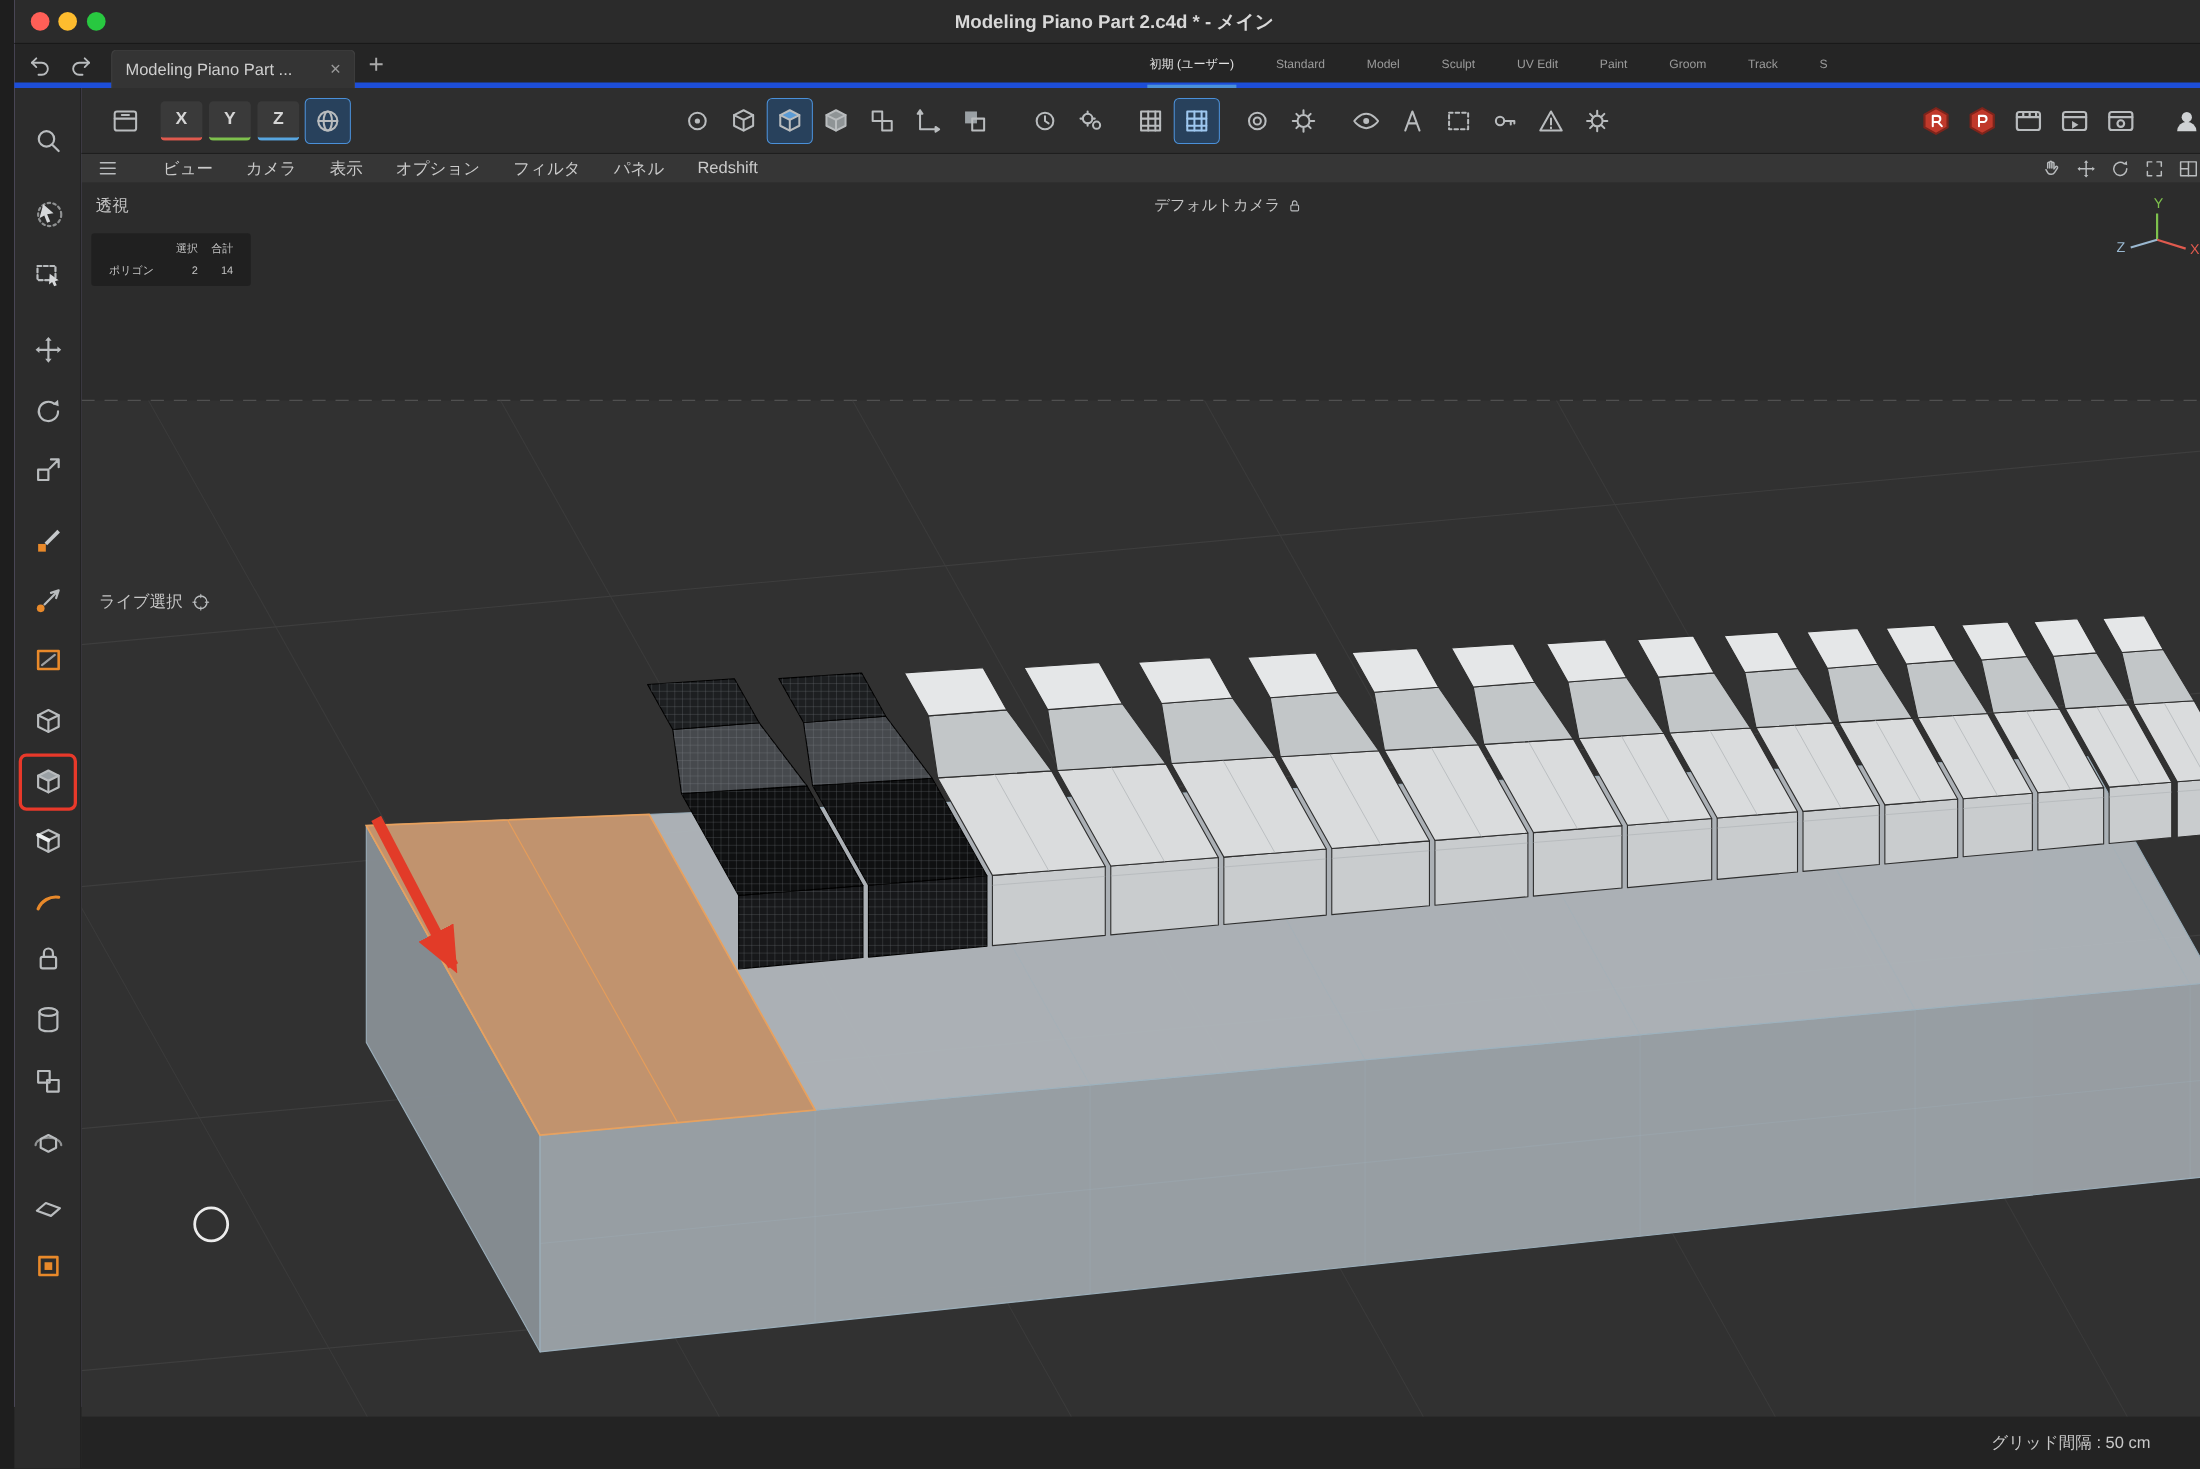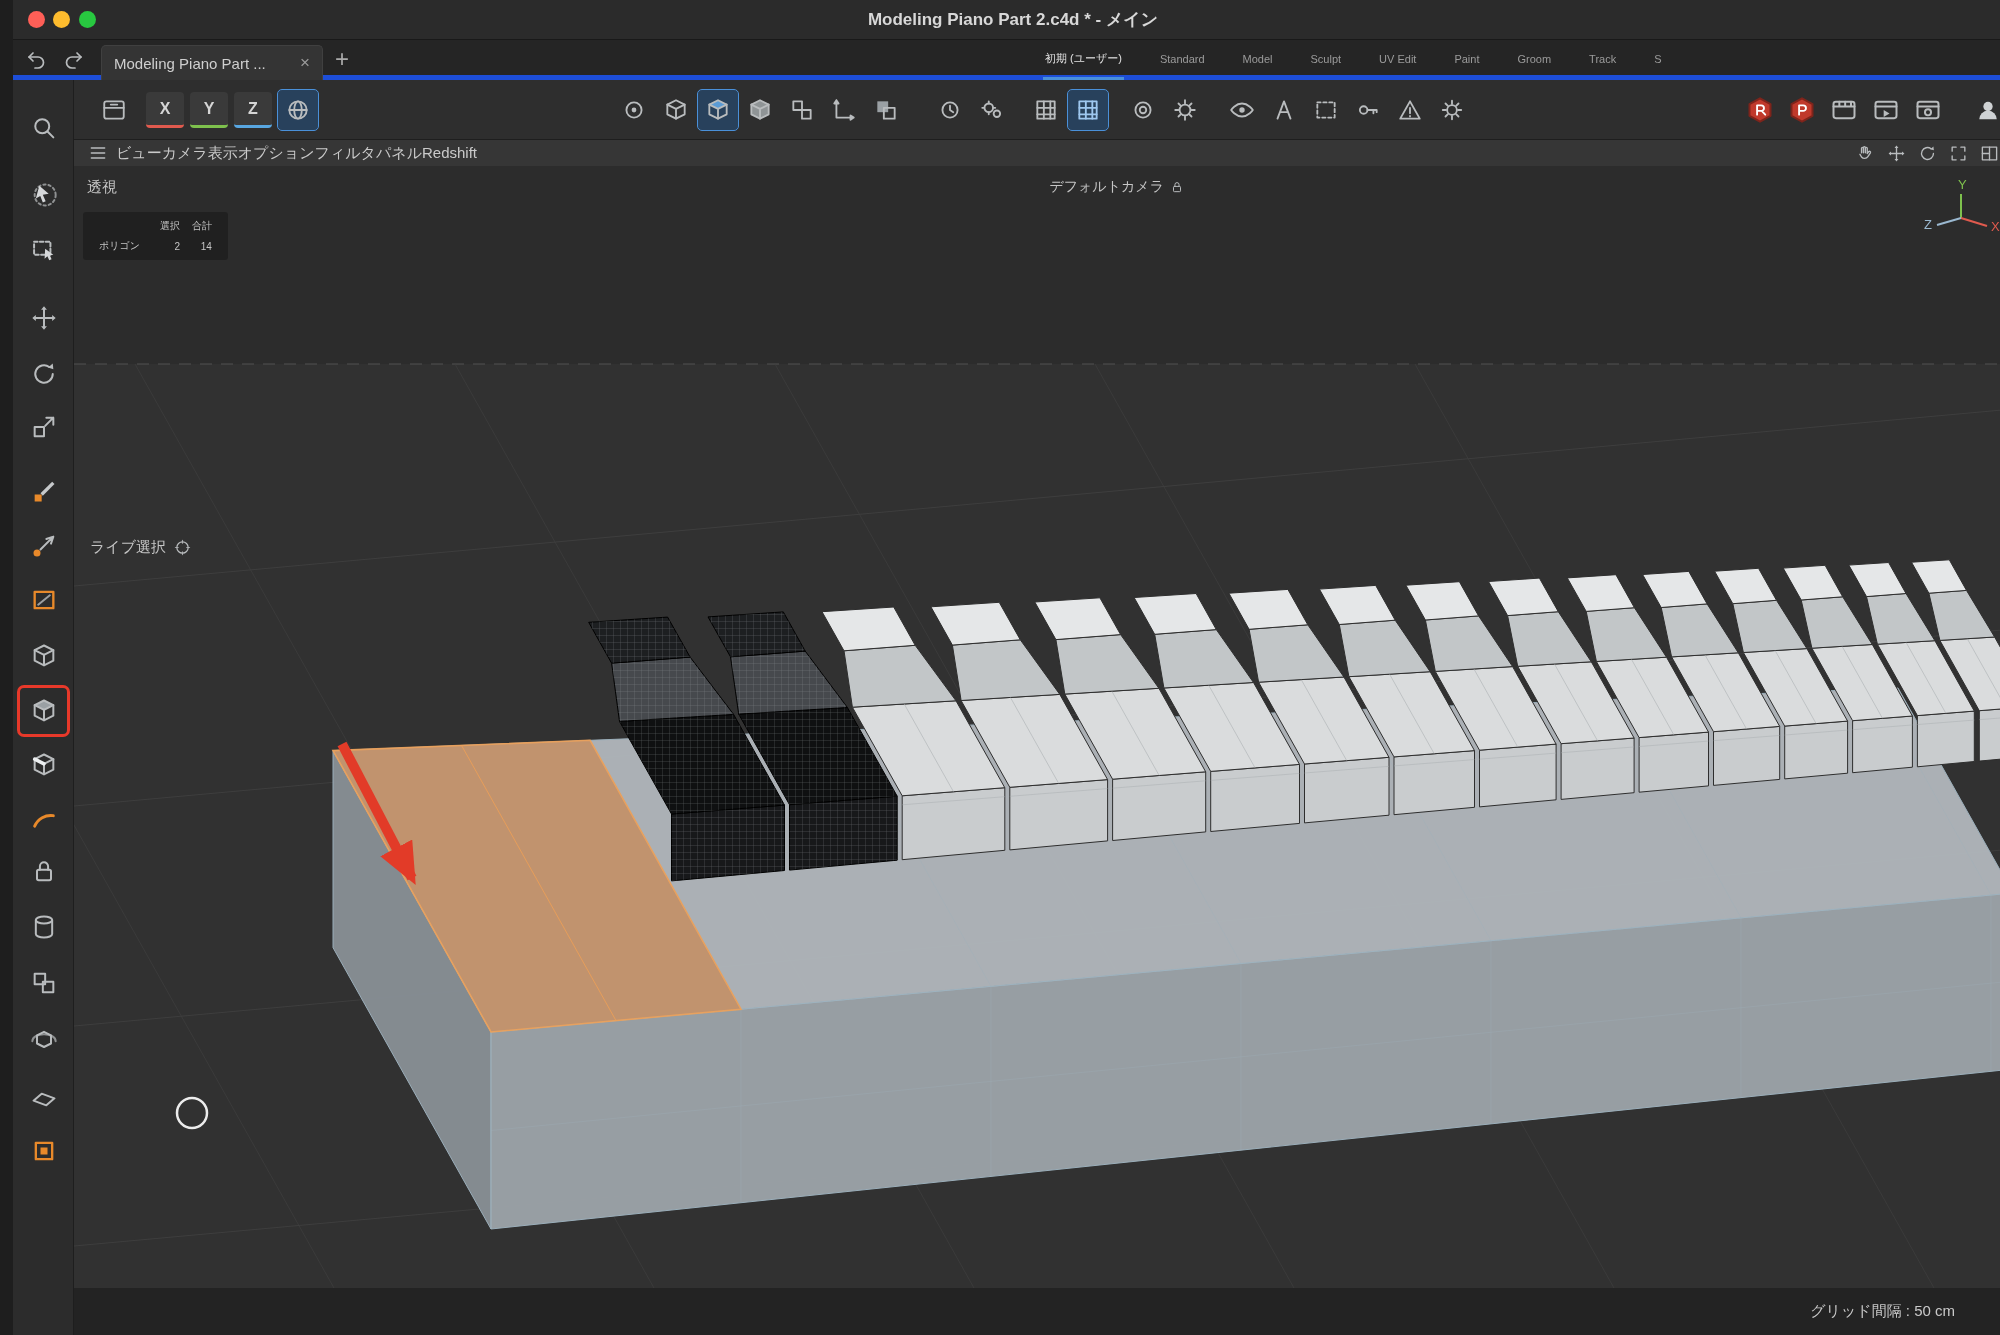--- a/index.html
+++ b/index.html
@@ -36,21 +36,21 @@
 
   
   .sidebar{position:absolute;left:0;top:80px;width:61px;height:1255px;background:#2c2c2c;border-right:1px solid #1e1e1e}
   .sbtn{position:absolute;left:7px;width:47px;height:46px;display:flex;align-items:center;justify-content:center;border-radius:4px}
   .sbtn.redsel{outline:3px solid #e8392a}
 
   
   .viewport{position:absolute;left:61px;top:140px;width:1939px;height:1195px;background:#2d2d2d;overflow:hidden}
   .vpmenu{position:absolute;left:0;top:0;width:100%;height:26px;background:#363636;display:flex;align-items:center;color:#cacaca;font-size:15px}
   .vpmenu .burger{margin-left:14px}
-  .vpmenu .items{display:flex;margin-left:8px}
+  .vpmenu .items{display:flex;gap:30px;margin-left:40px}
   .vpmenu .right-icons{margin-left:auto;display:flex;gap:12px;margin-right:14px;align-items:center}
   .scene{position:absolute;left:0;top:26px;width:1939px;height:1122px}
   .vpbottom{position:absolute;left:0;bottom:0;width:100%;height:47px;background:#232323;display:flex;align-items:center;justify-content:flex-end;padding-right:58px;color:#c9c9c9;font-size:15px}
   .vp-label{position:absolute;color:#c6c6c6;font-size:15px}
   .camera-label{position:absolute;left:830px;top:38px;width:280px;display:flex;justify-content:flex-end;align-items:center;gap:6px;color:#c6c6c6;font-size:14px}
   .stats{position:absolute;left:9px;top:72px;background:rgba(12,12,12,.35);border-radius:3px;padding:4px 10px;color:#c4c4c4;font-size:10px}
   .stats table{border-collapse:collapse}
   .stats td{padding:3px 6px;text-align:right}
   .stats td.lbl{text-align:center;padding-right:14px}
   .live-sel{position:absolute;left:16px;top:398px;display:flex;align-items:center;gap:8px;color:#c6c6c6;font-size:15px}

